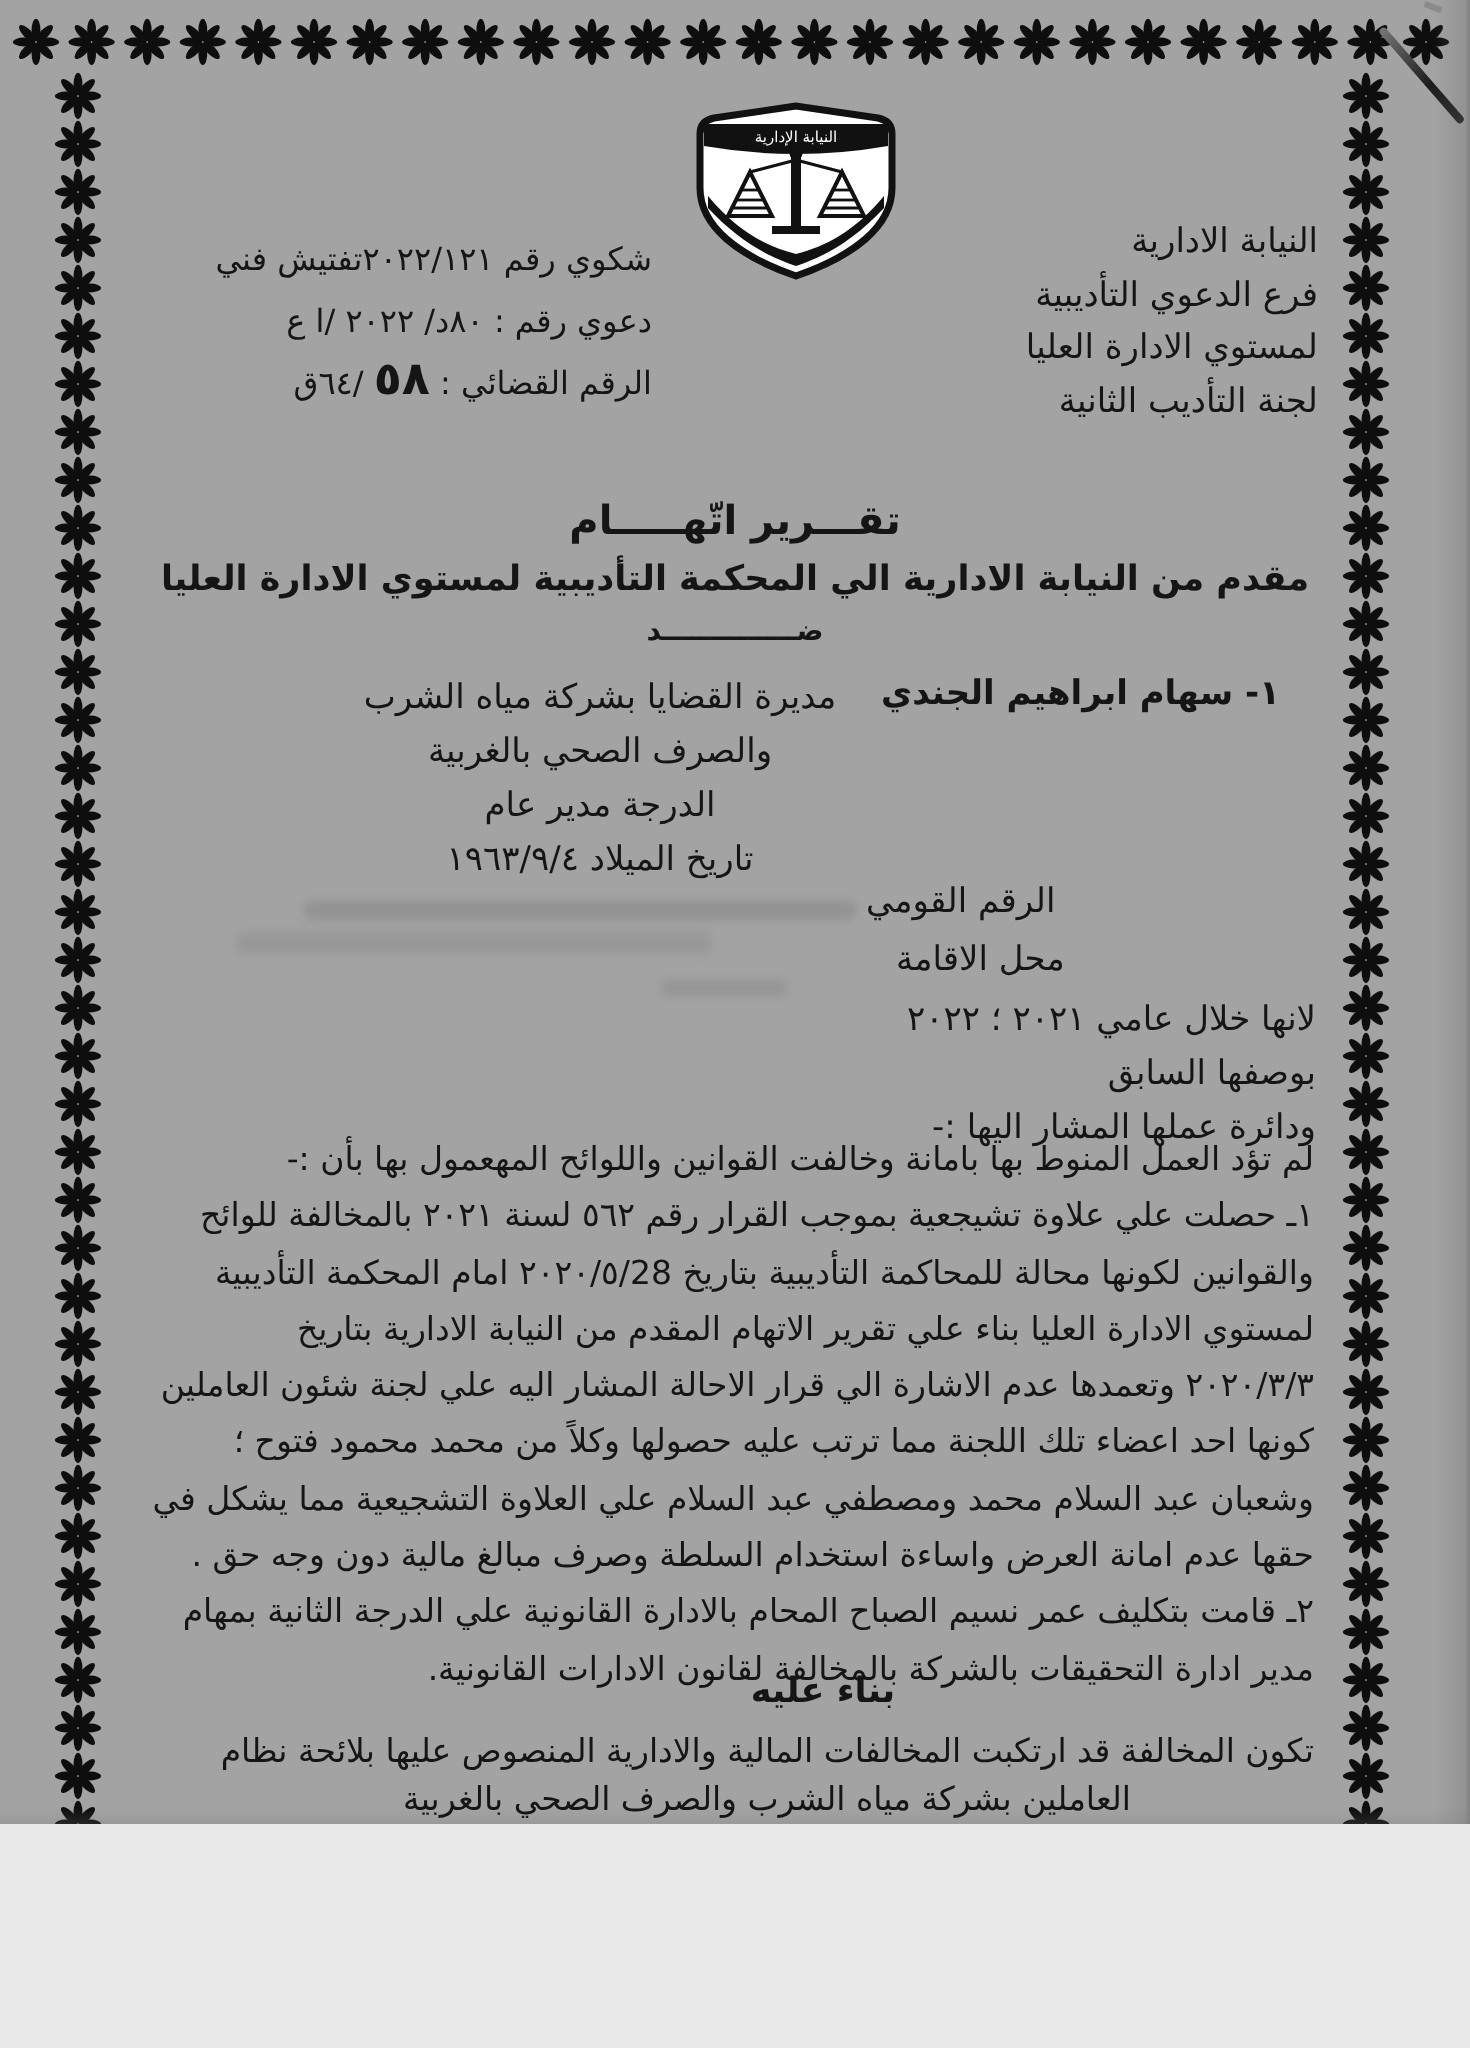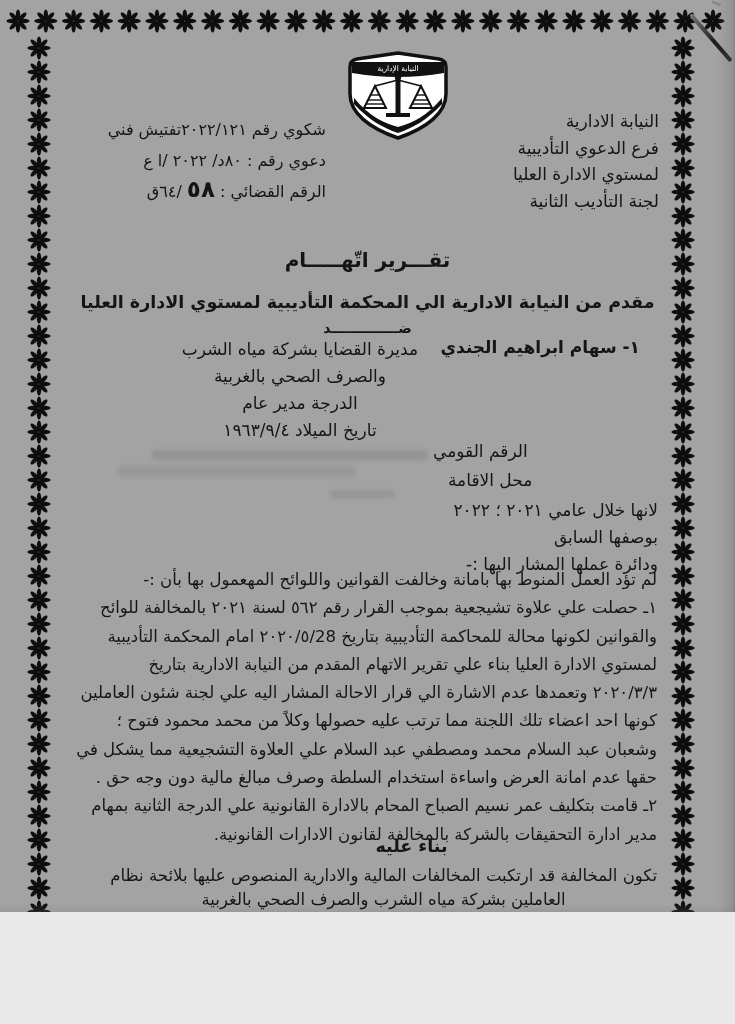--- a/index.html
+++ b/index.html
@@ -17,21 +17,21 @@
     background:linear-gradient(to right,#777,#1c1c1c 60%,#333);transform:rotate(49deg);transform-origin:0 0;}
   .pen-tick{position:absolute;top:2px;left:712px;width:9px;height:3px;background:#8a8a8a;transform:rotate(20deg);}
   .rtl{direction:rtl;}
   .abs{position:absolute;}
   .emblem{left:341px;top:50px;width:114px;height:92px;}
   .hdr-right{top:108px;right:76px;width:230px;font-size:17px;line-height:26.5px;text-align:right;}
   .hdr-left{top:114px;left:62px;width:264px;font-size:16px;line-height:31px;text-align:right;}
   .hand{font-weight:bold;font-size:23px;letter-spacing:2px;line-height:20px;}
   .title-blk{top:248px;left:0;width:735px;text-align:center;}
   .t1{font-size:20px;font-weight:bold;letter-spacing:.5px;}
-  .t2{font-size:17.5px;font-weight:bold;margin-top:20px;}
+  .t2{font-size:17.5px;font-weight:bold;margin-top:8px;}
   .t3{font-size:14px;font-weight:bold;margin-top:8px;}
   .acc-name{top:337px;right:95px;font-size:17px;font-weight:bold;text-align:center;}
   .acc-details{top:336px;left:130px;width:340px;text-align:center;font-size:17px;line-height:27px;}
   .nat-id{top:441px;left:433px;font-size:17px;}
   .residence{top:470px;left:448px;font-size:17px;}
   .smudge{position:absolute;background:rgba(70,70,70,.16);filter:blur(2.2px);border-radius:4px;}
   .sm1{top:450px;left:152px;width:276px;height:10px;}
   .sm2{top:466px;left:118px;width:238px;height:11px;background:rgba(70,70,70,.12);}
   .sm3{top:490px;left:330px;width:64px;height:8px;background:rgba(70,70,70,.14);}
   .intro{top:497px;right:77px;width:480px;font-size:17px;line-height:27px;text-align:right;}

